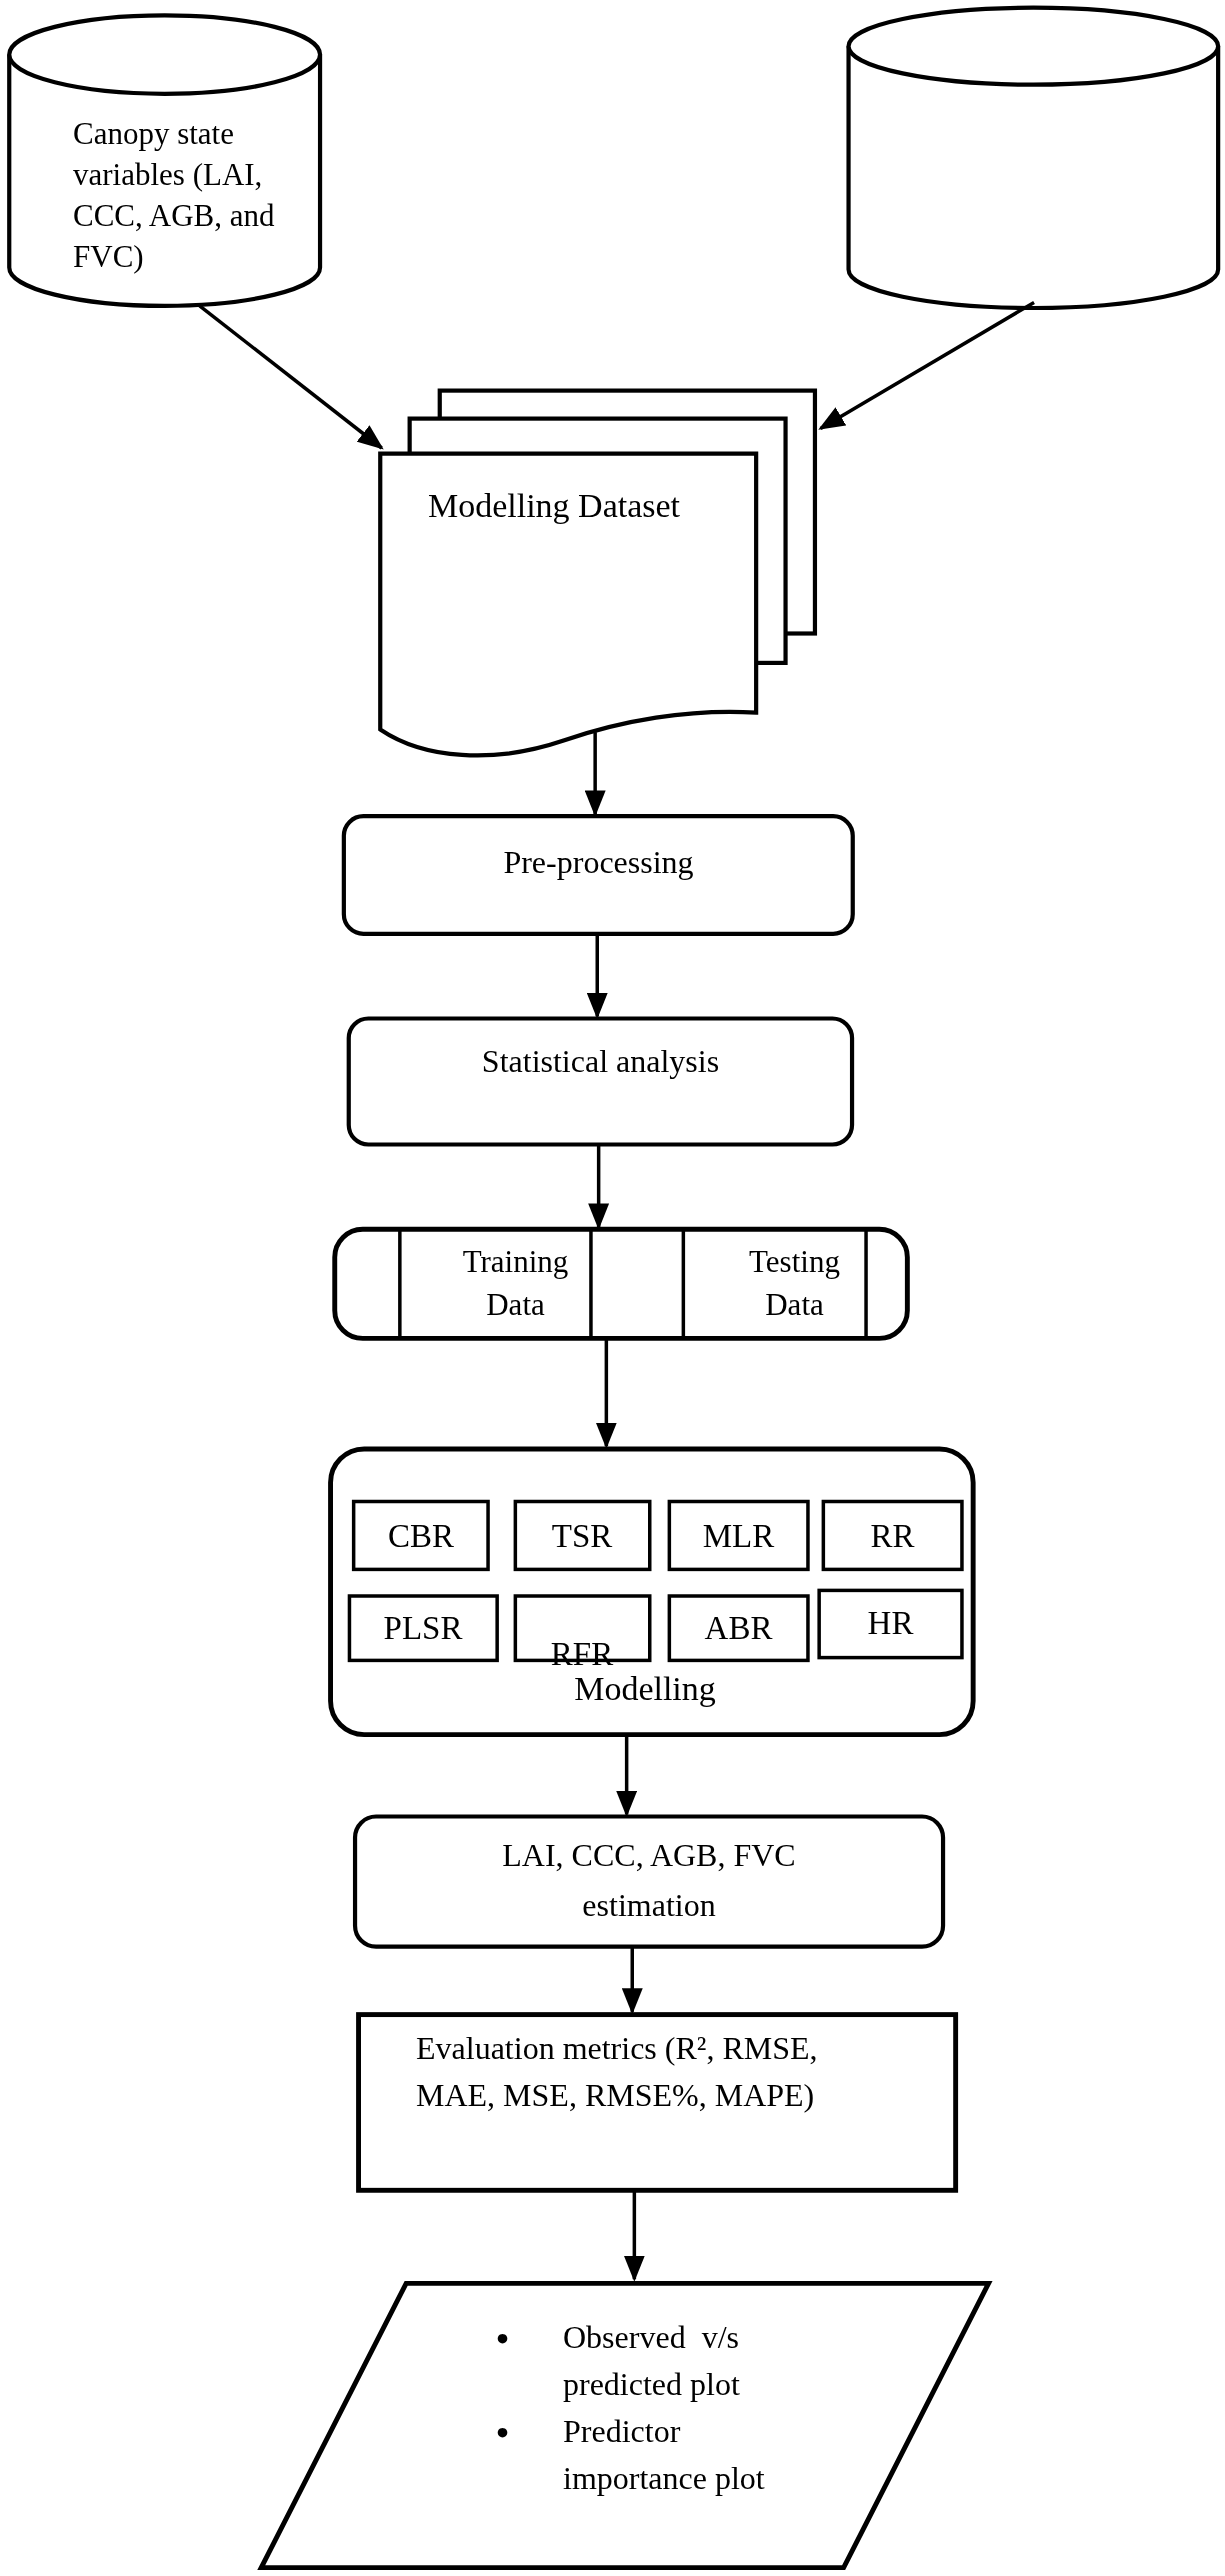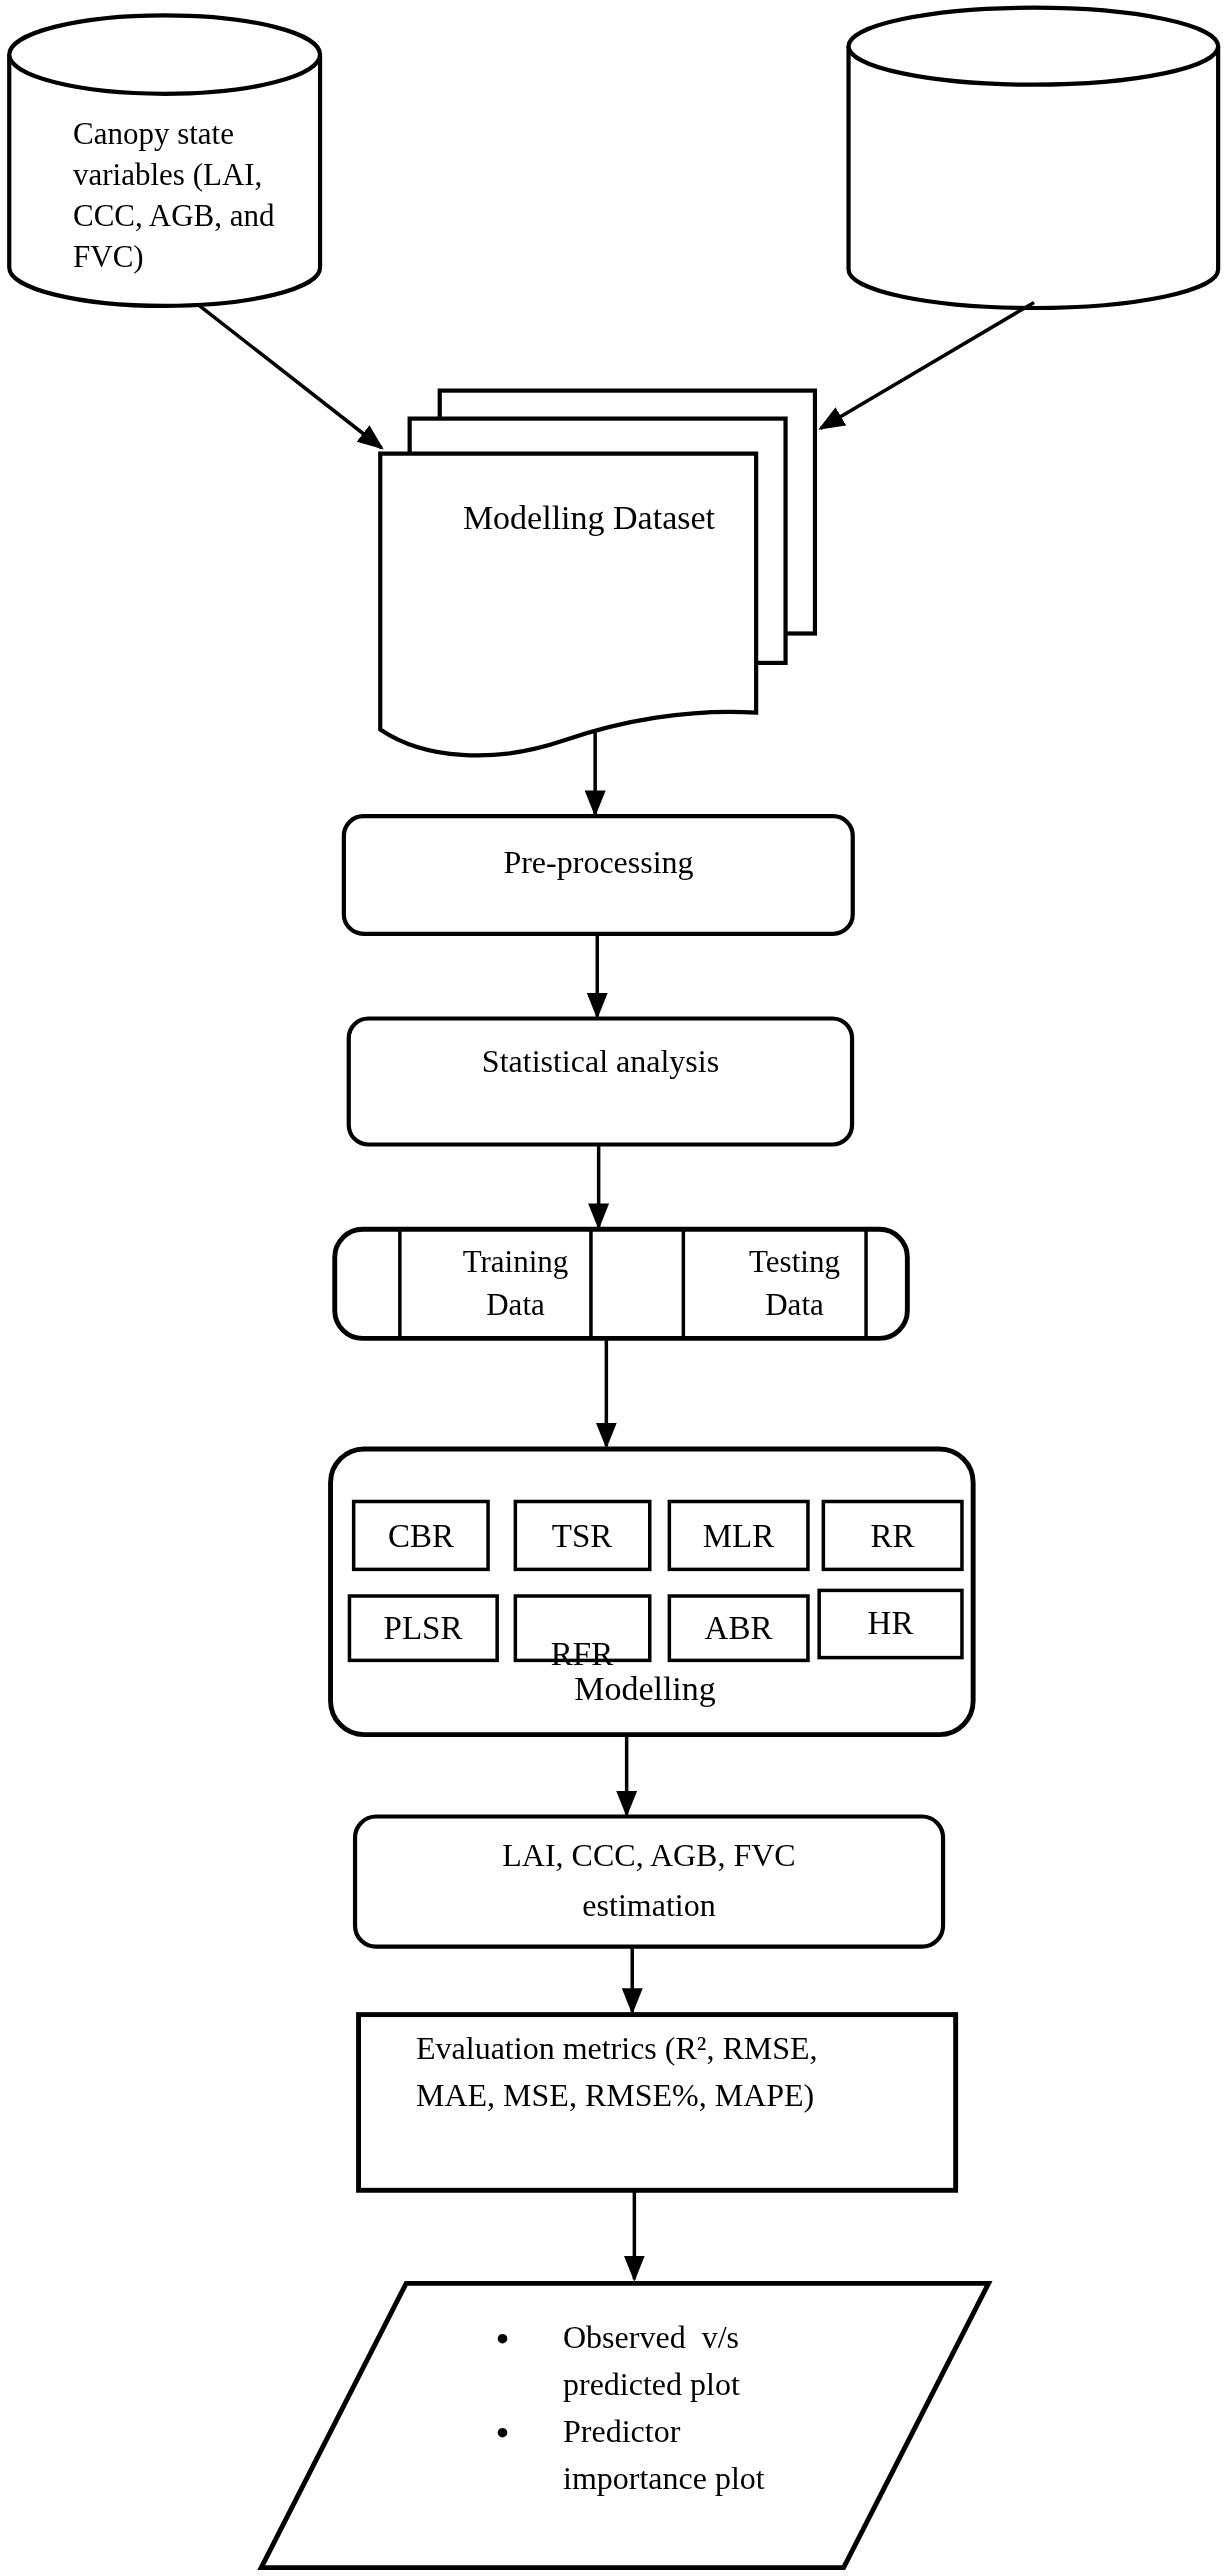--- a/index.html
+++ b/index.html
@@ -105,21 +105,21 @@
 
     <polygon points="580,3262 1412,3262 1205,3668 373,3668" fill="#fff" stroke="#000" stroke-width="7"></polygon>
   </svg>
 
   <div class="lbl cyl-text" style="left:41px;top:113px;width:287px;margin-left:32px;">Canopy state
 variables (LAI,
 CCC, AGB, and
 FVC)</div>
 
 
-  <div class="lbl doc-lbl center" style="left:393px;top:498px;width:322px;text-align:right;">Modelling Dataset</div>
+  <div class="lbl doc-lbl center" style="left:393px;top:486px;width:322px;">Modelling Dataset</div>
 
   <div class="lbl step-lbl center" style="left:344px;top:843px;width:509px;">Pre-processing</div>
 
   <div class="lbl step-lbl center" style="left:349px;top:1042px;width:503px;">Statistical analysis</div>
 
   <div class="lbl split-lbl center" style="left:400px;top:1240px;width:191px;">Training
 Data</div>
 
   <div class="lbl split-lbl center" style="left:683px;top:1240px;width:183px;">Testing
 Data</div>

